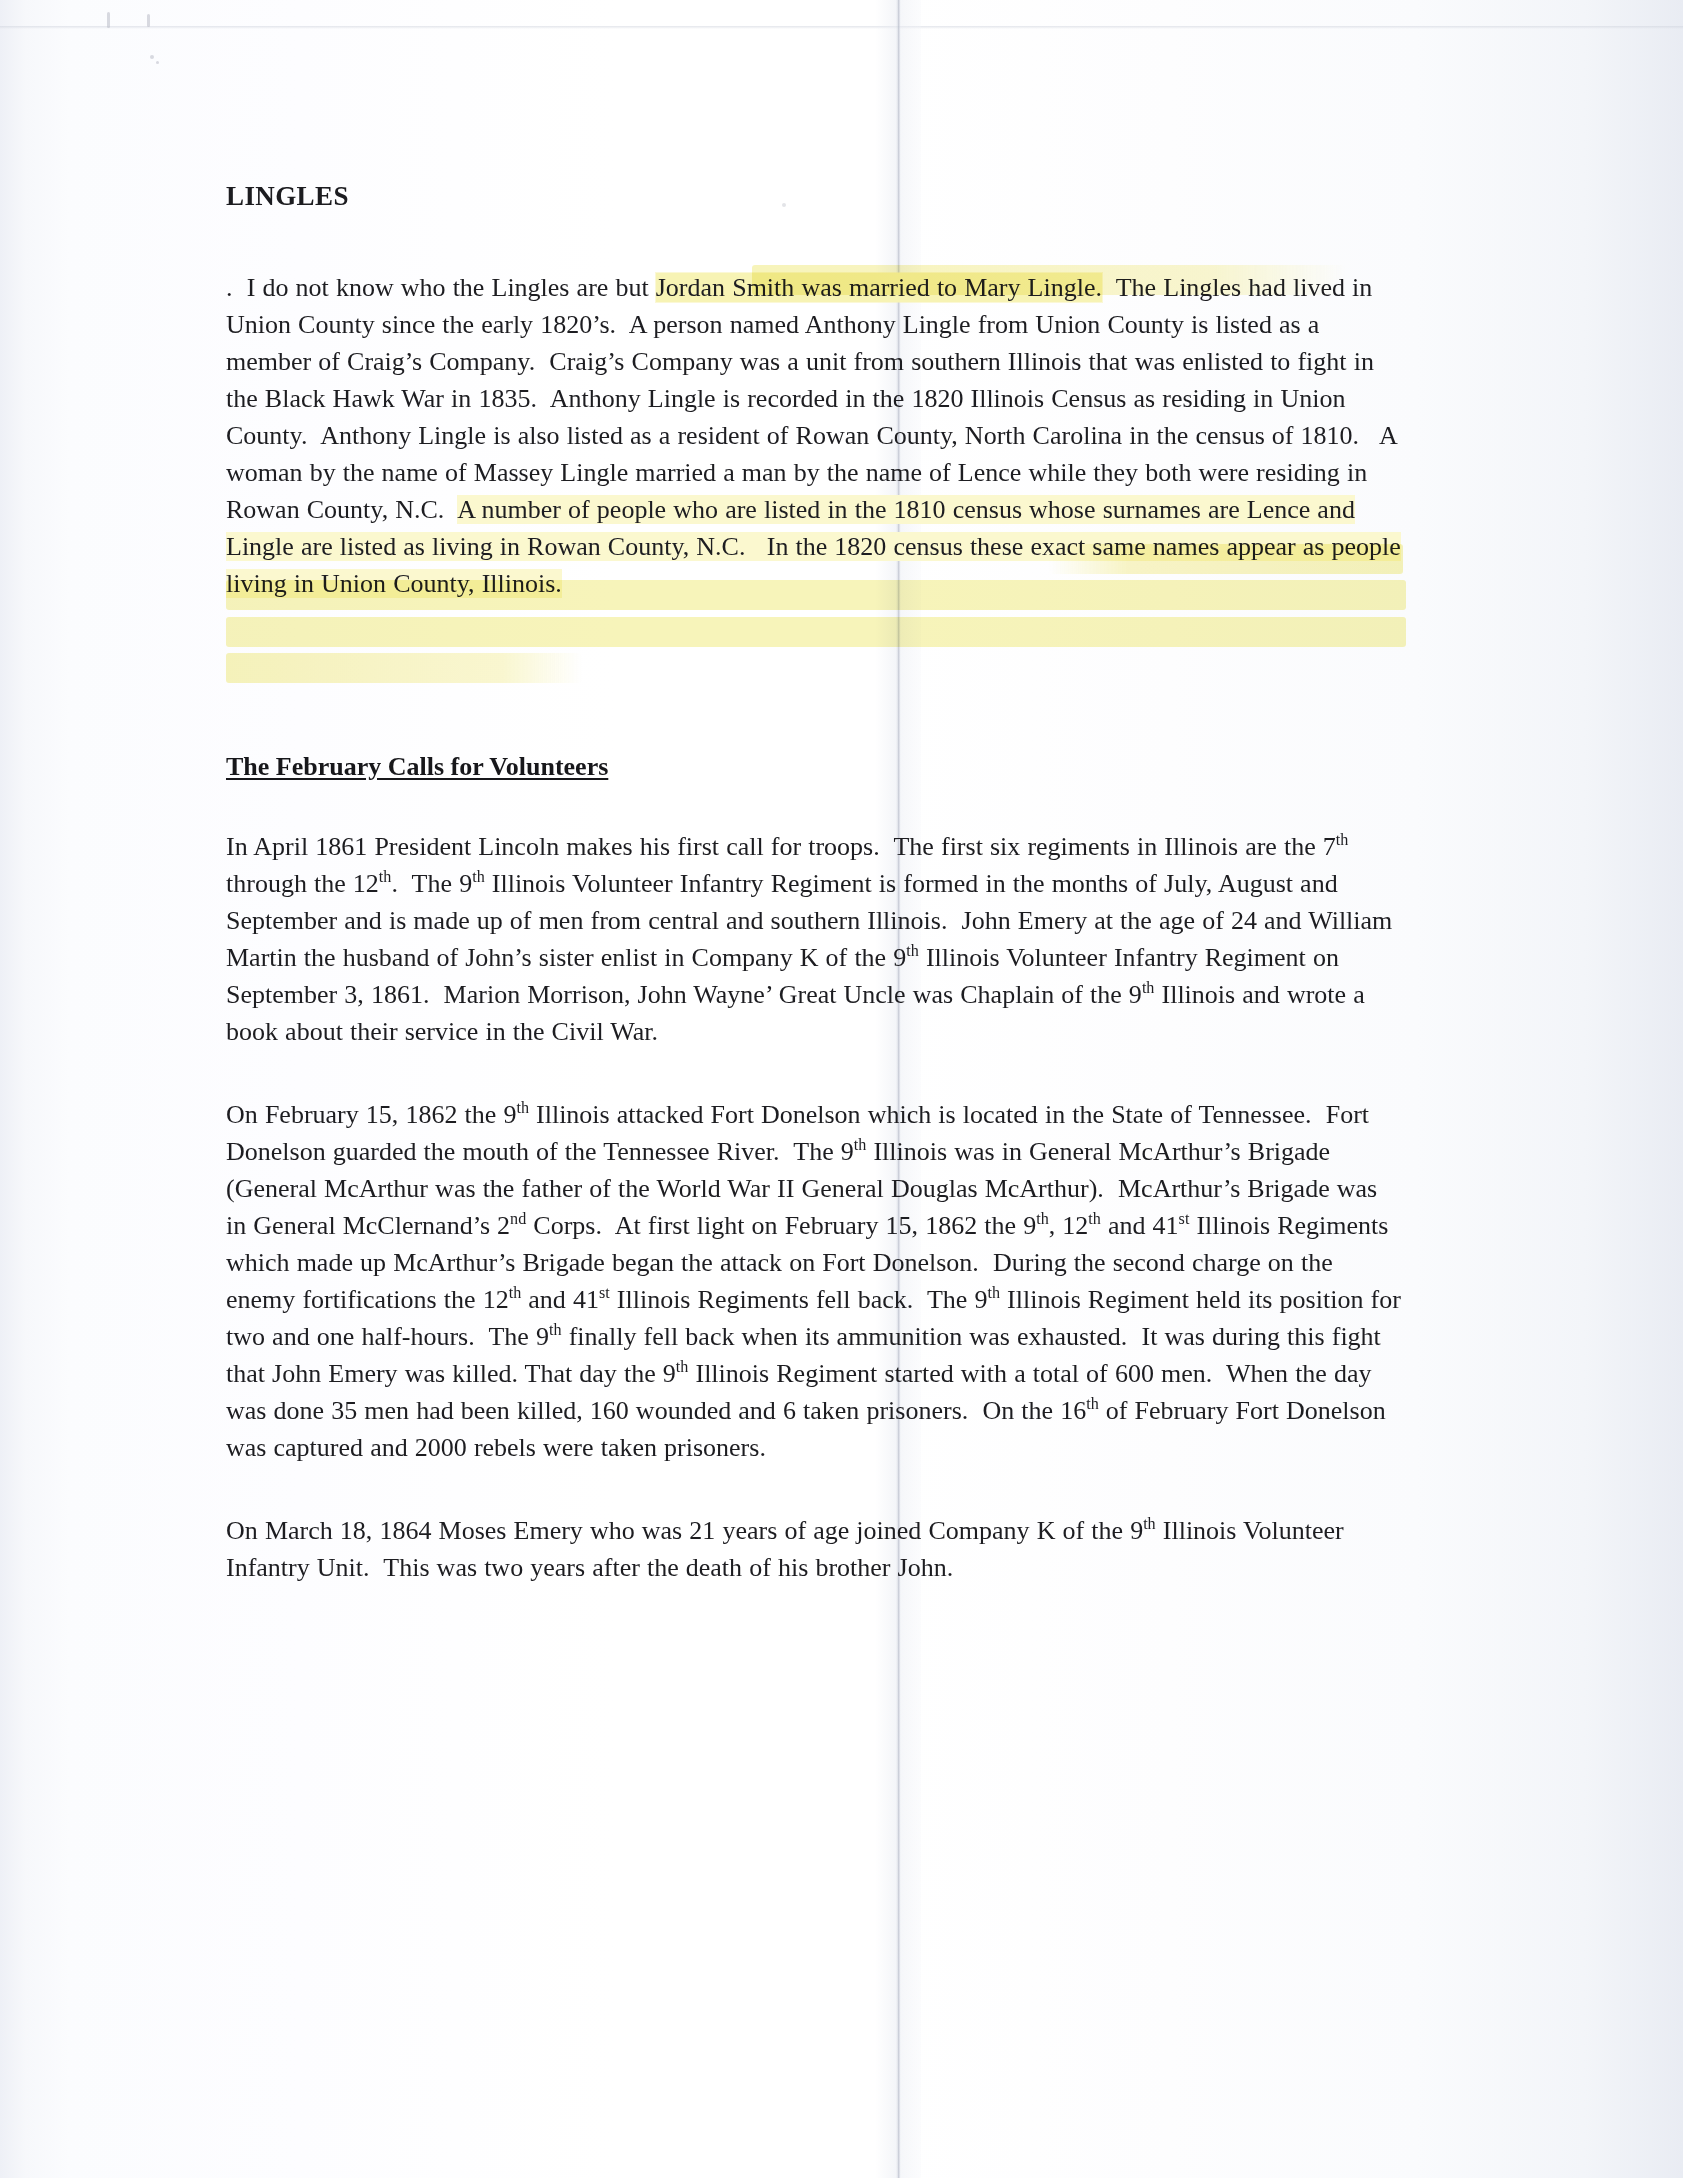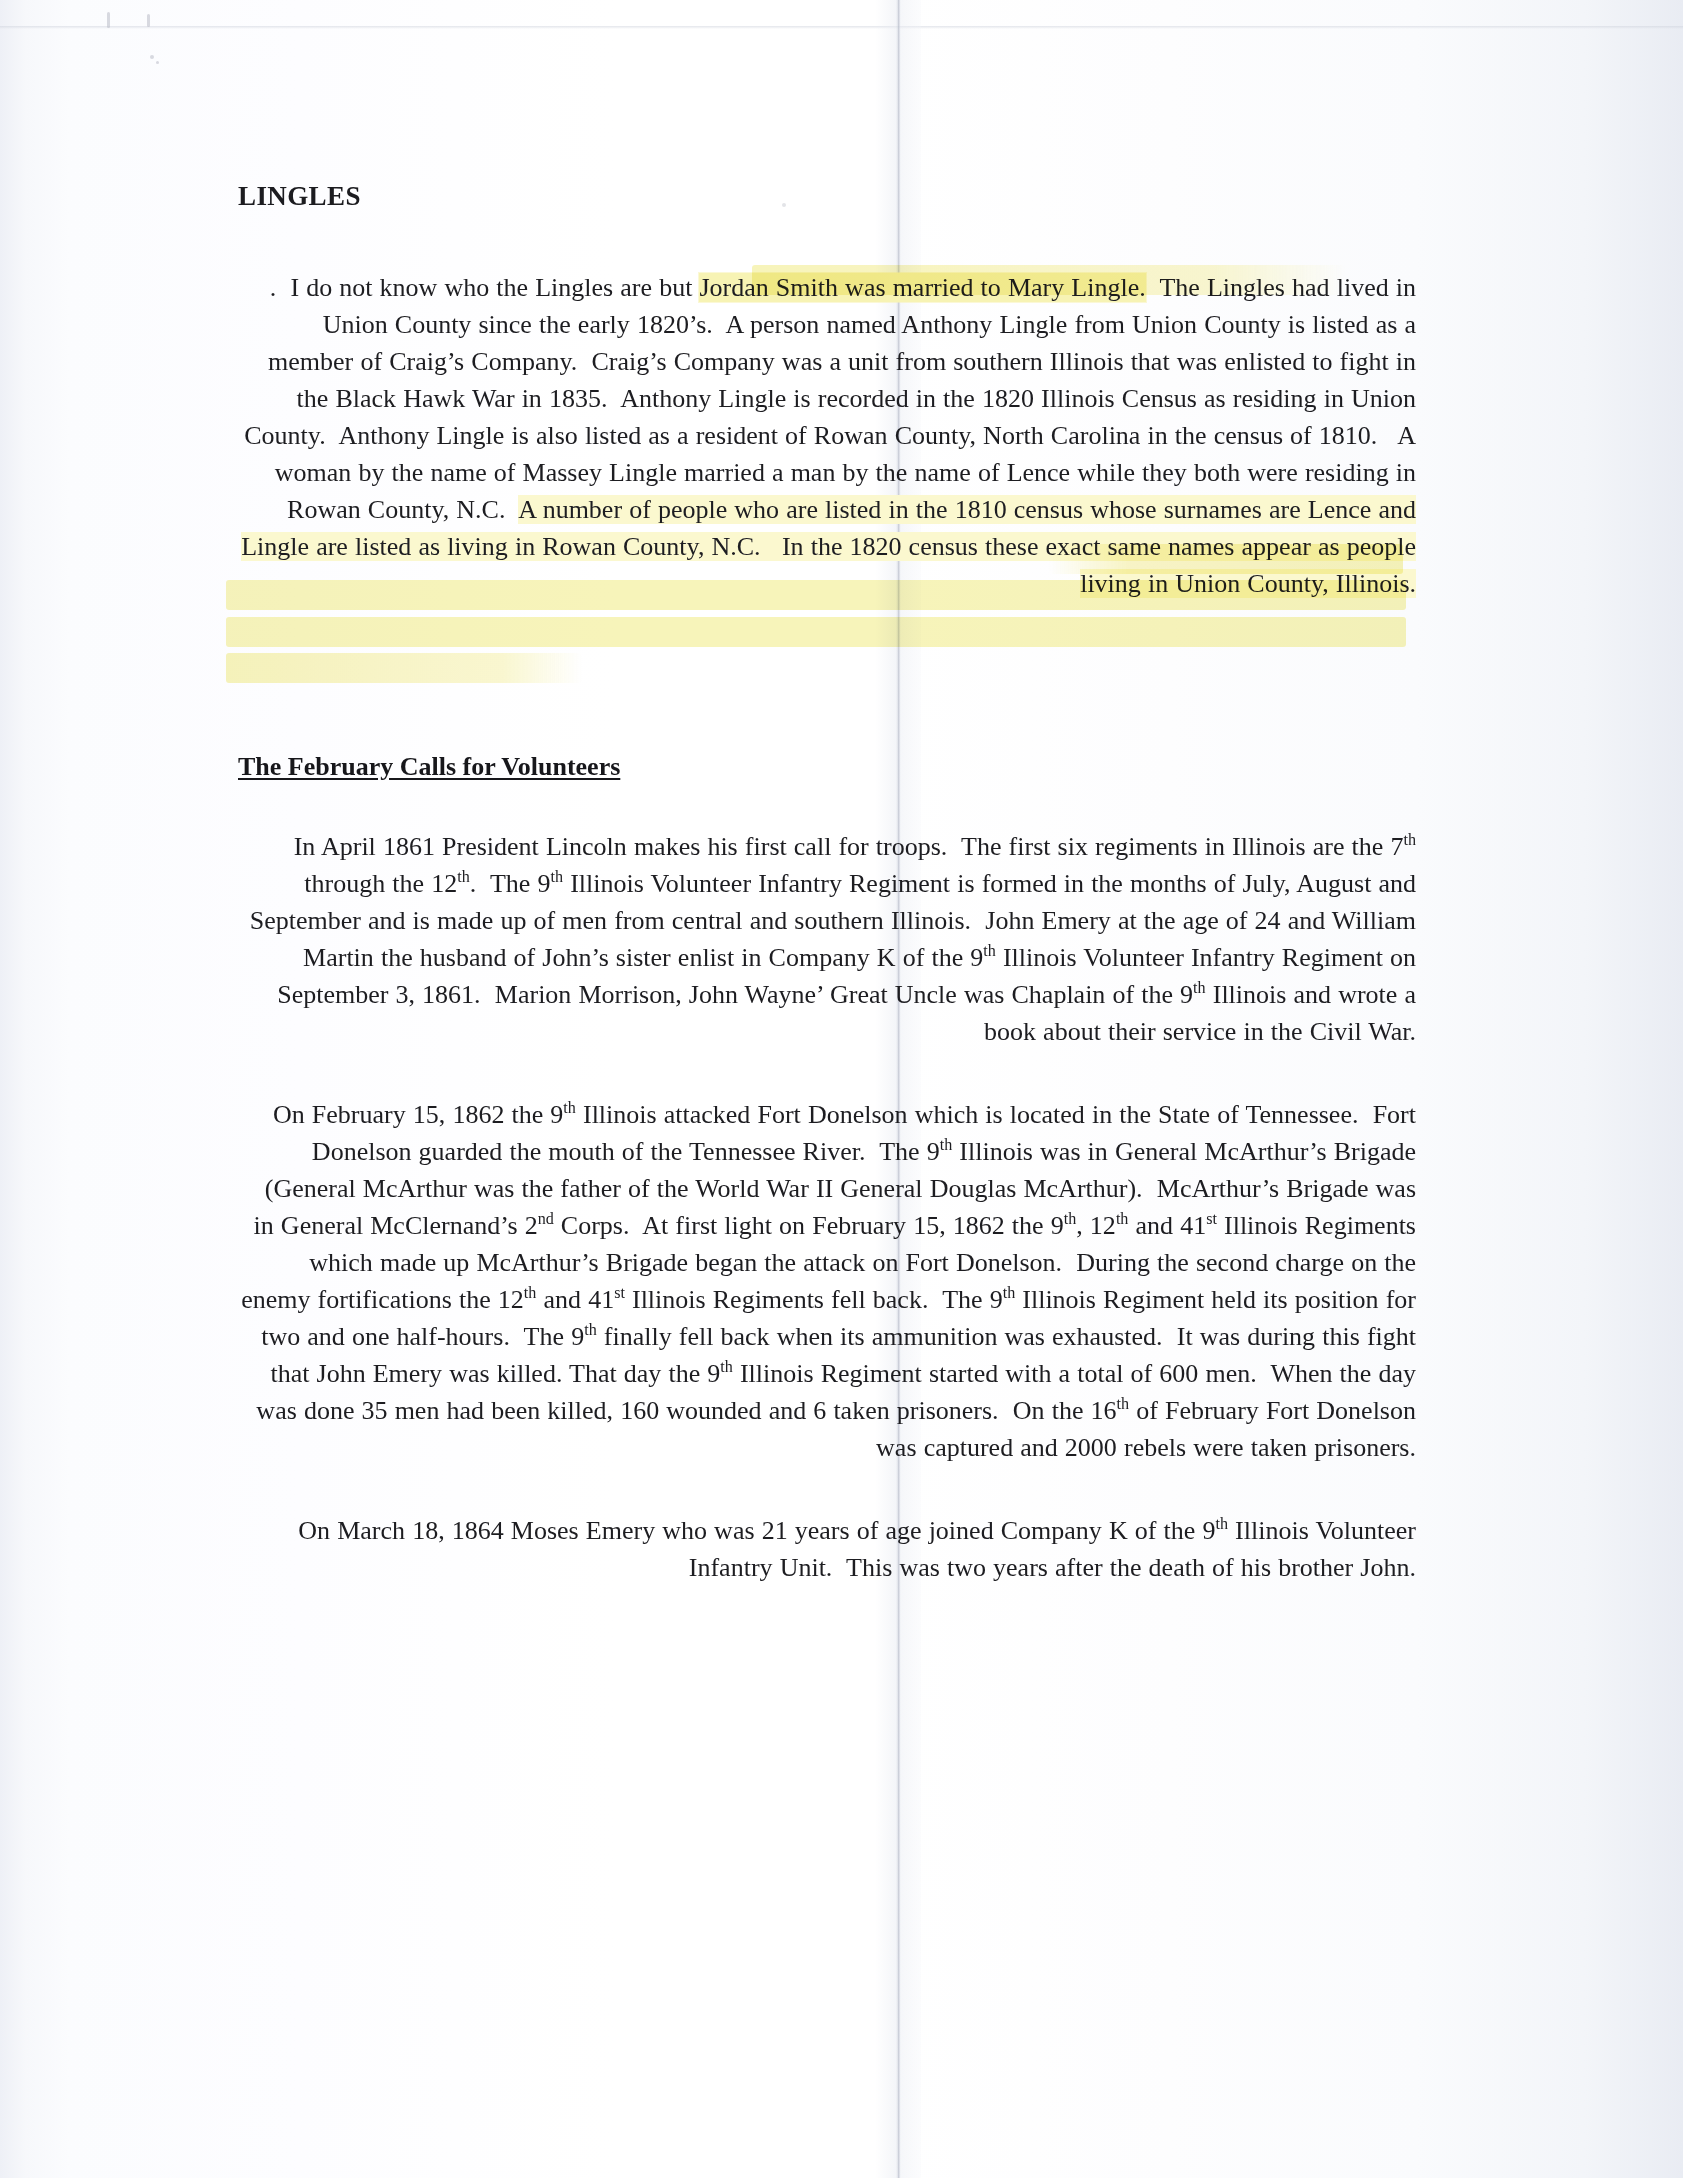--- a/index.html
+++ b/index.html
@@ -65,21 +65,21 @@
   #top-crease {
     position: absolute;
     left: 0; top: 26px;
     width: 1683px; height: 3px;
     background: linear-gradient(180deg, rgba(205,209,219,.55), rgba(255,255,255,0));
   }
 
   
   #text-body {
     position: absolute;
-    left: 238px;
+    left: 226px;
     top: 180px;
     width: 1178px;
   }
 
   .doc-title {
     font-size: 27px;
     font-weight: bold;
     letter-spacing: 0.4px;
     color: #1c1c20;
     margin: 0 0 57px 0;
@@ -94,21 +94,21 @@
     text-underline-offset: 3px;
     margin: 0 0 44px 0;
     line-height: 1.25;
   }
 
   p.para {
     font-size: 26px;
     line-height: 37px;
     color: #1d1d21;
     margin: 0 0 46px 0;
-    text-align: right;
+    text-align: left;
     word-spacing: 0.6px;
   }
 
   .spacer-lg { height: 103px; }
 
   sup {
     font-size: 0.62em;
     vertical-align: super;
     line-height: 0;
   }

